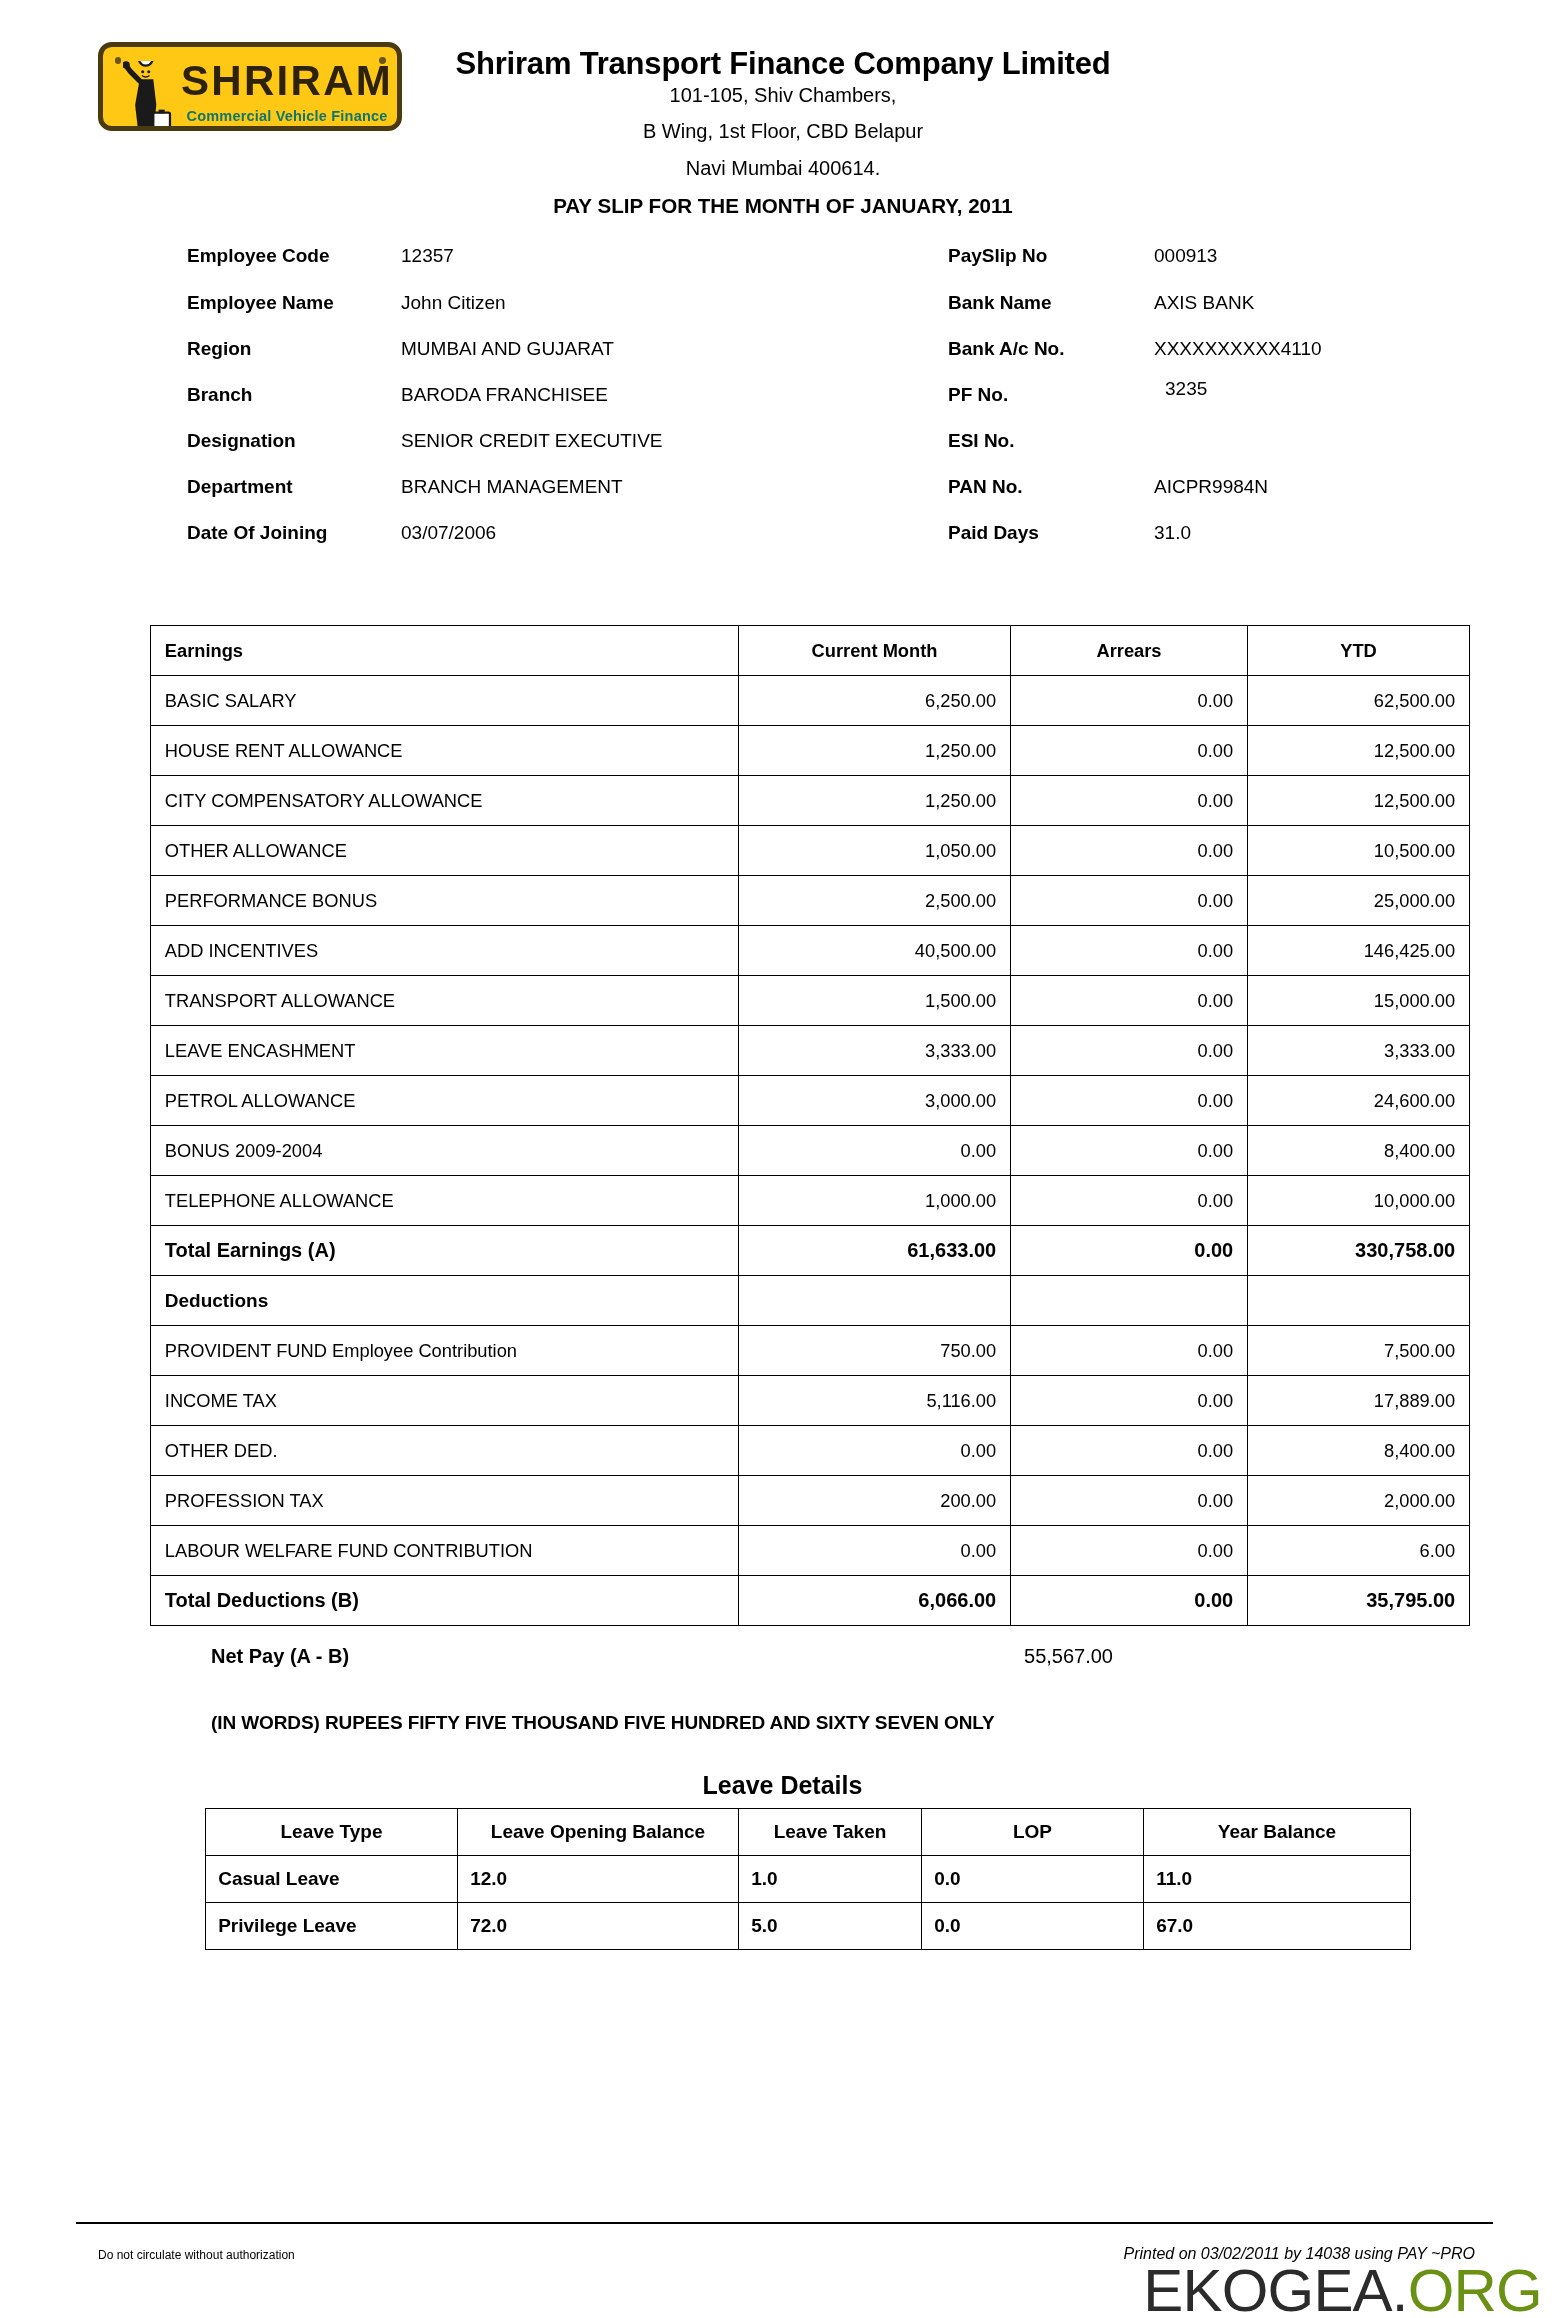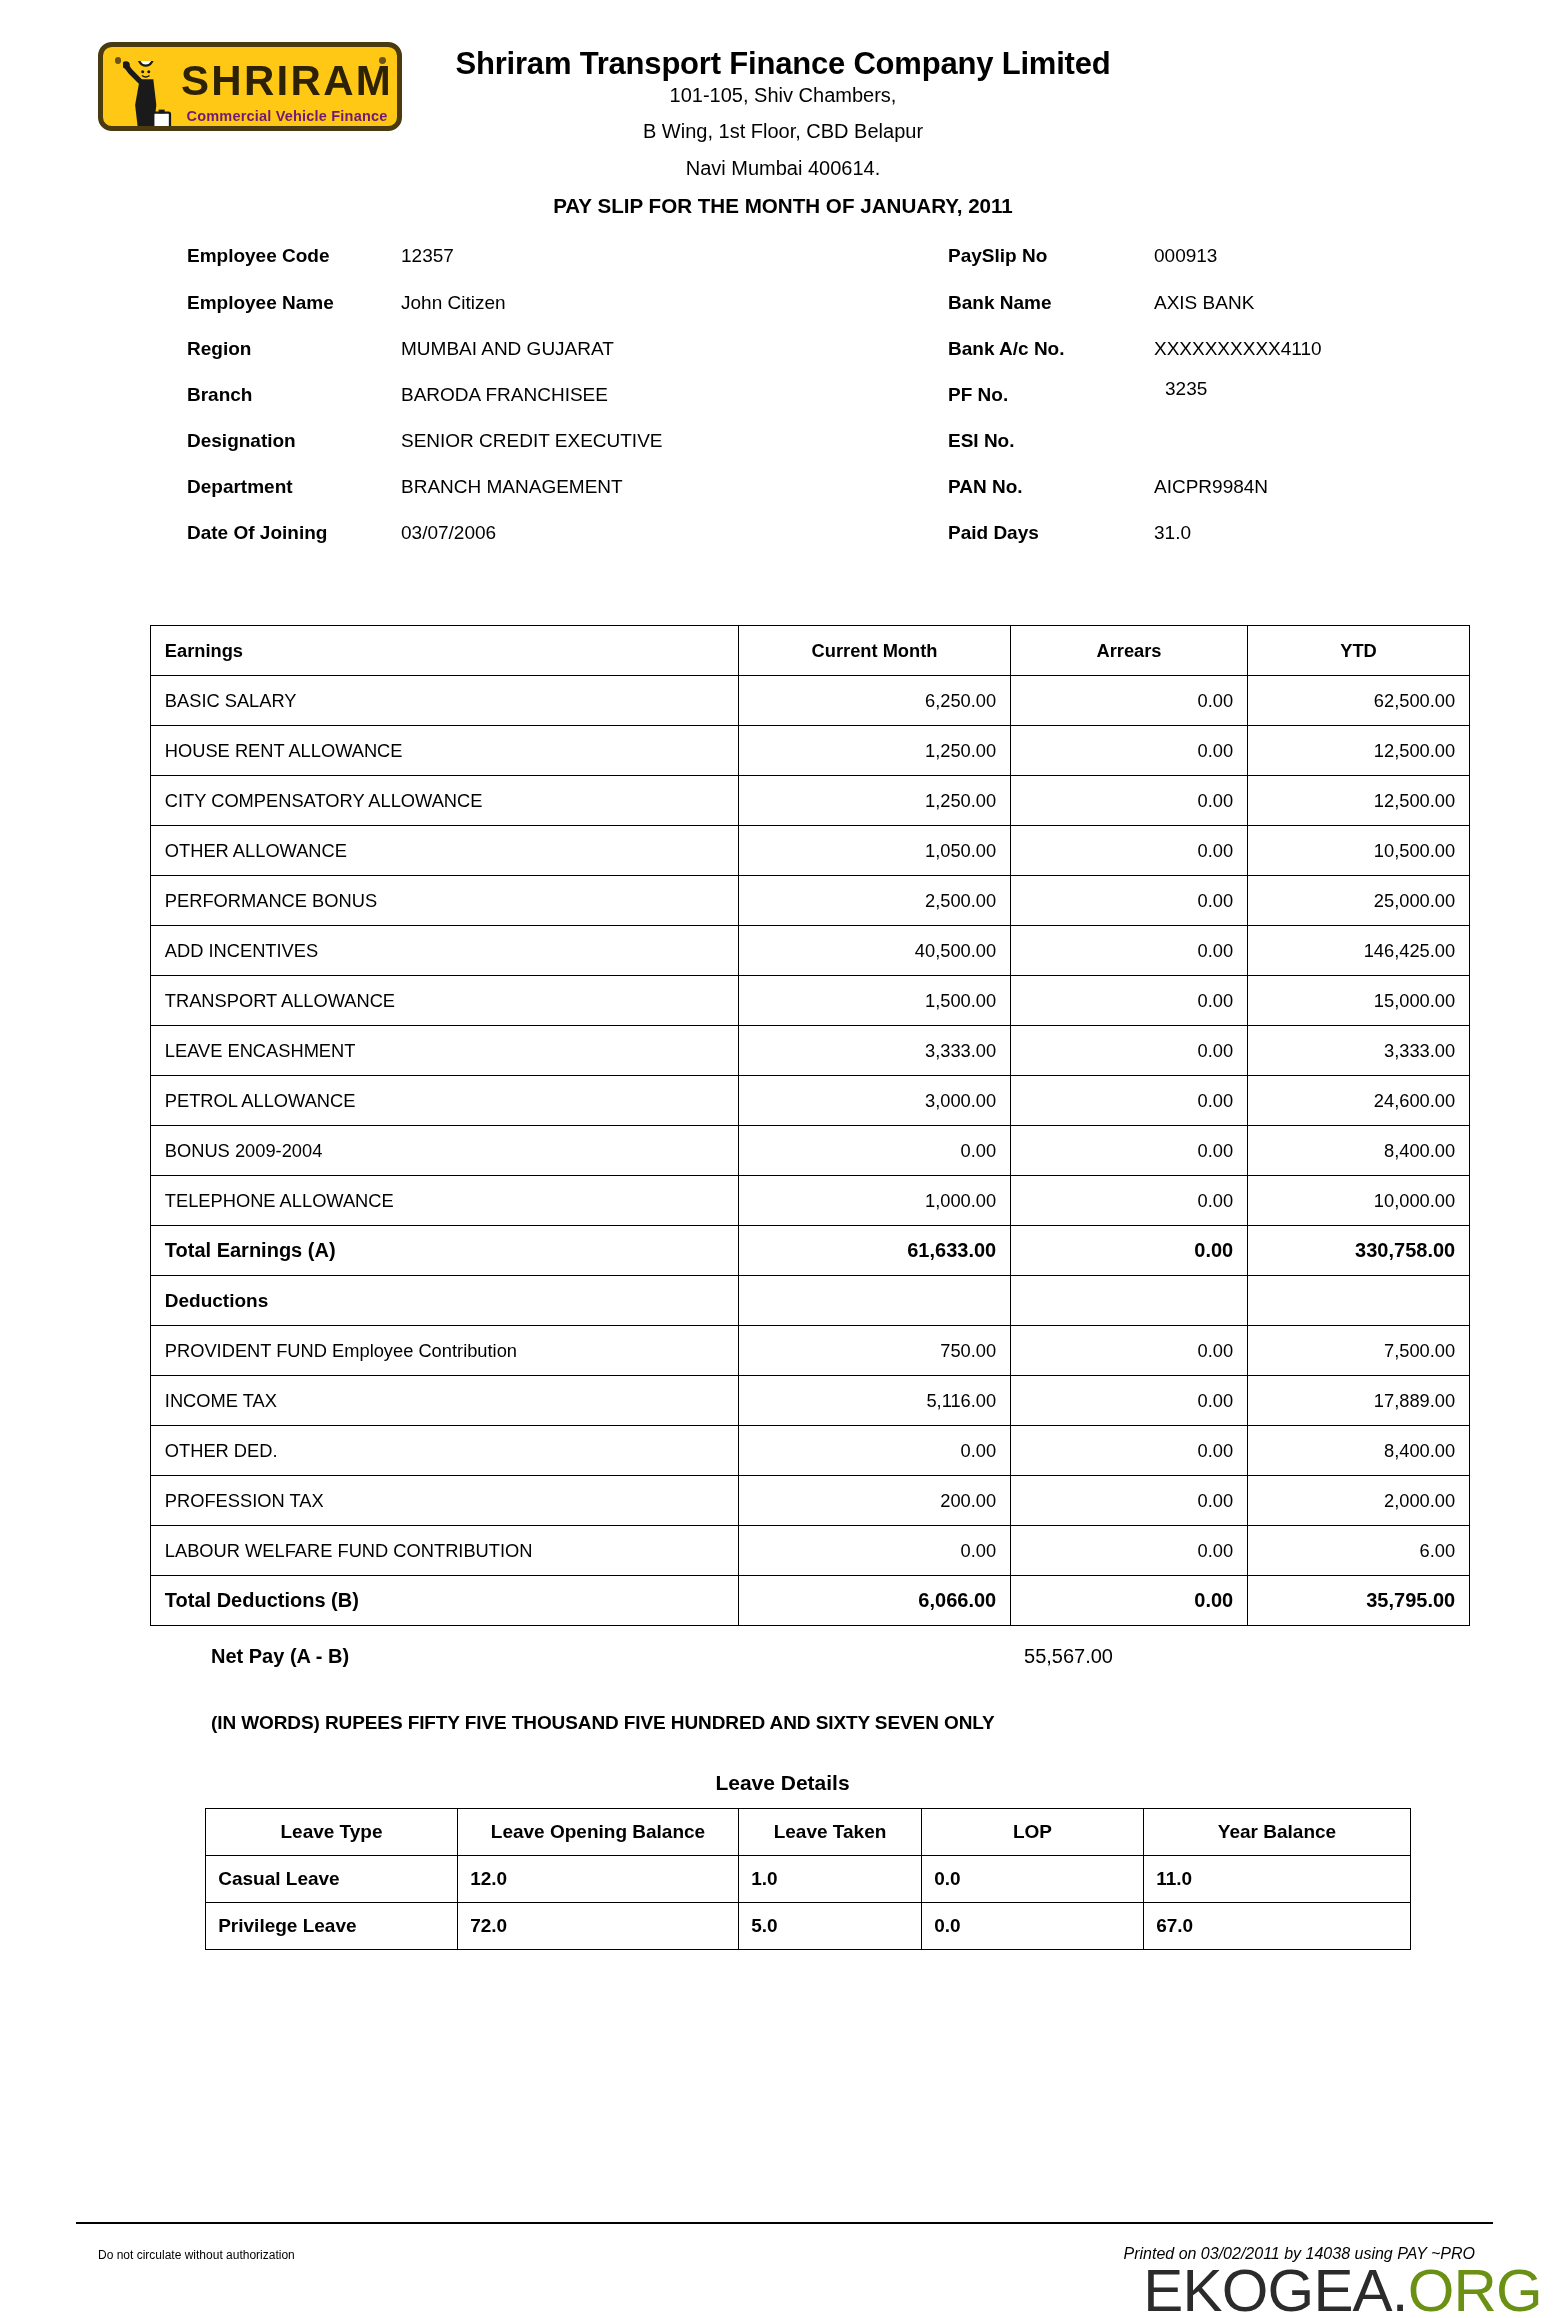--- a/index.html
+++ b/index.html
@@ -60,21 +60,21 @@
     font-family: "Liberation Sans", sans-serif;
     line-height: 44px;
     text-align: center;
   }
   #logo-tagline {
     position: absolute;
     left: 73px; top: 61px;
     width: 222px;
     font-size: 14.5px;
     font-weight: bold;
-    color: #701a75;
+    color: #0f766e;
     text-align: center;
     letter-spacing: 0.2px;
   }
 
   #company-name {
     position: absolute;
     left: 306px; top: 46px;
     width: 954px;
     text-align: center;
     font-size: 31px;
@@ -180,21 +180,21 @@
     font-weight: bold;
     letter-spacing: -0.1px;
   }
 
   
   #leave-caption {
     position: absolute;
     left: 0; top: 1771px;
     width: 1565px;
     text-align: center;
-    font-size: 21px;
+    font-size: 25px;
     font-weight: bold;
   }
   #leave-table {
     position: absolute;
     left: 205px; top: 1808px;
     width: 1206px;
     border-collapse: collapse;
     table-layout: fixed;
   }
   #leave-table th, #leave-table td {

